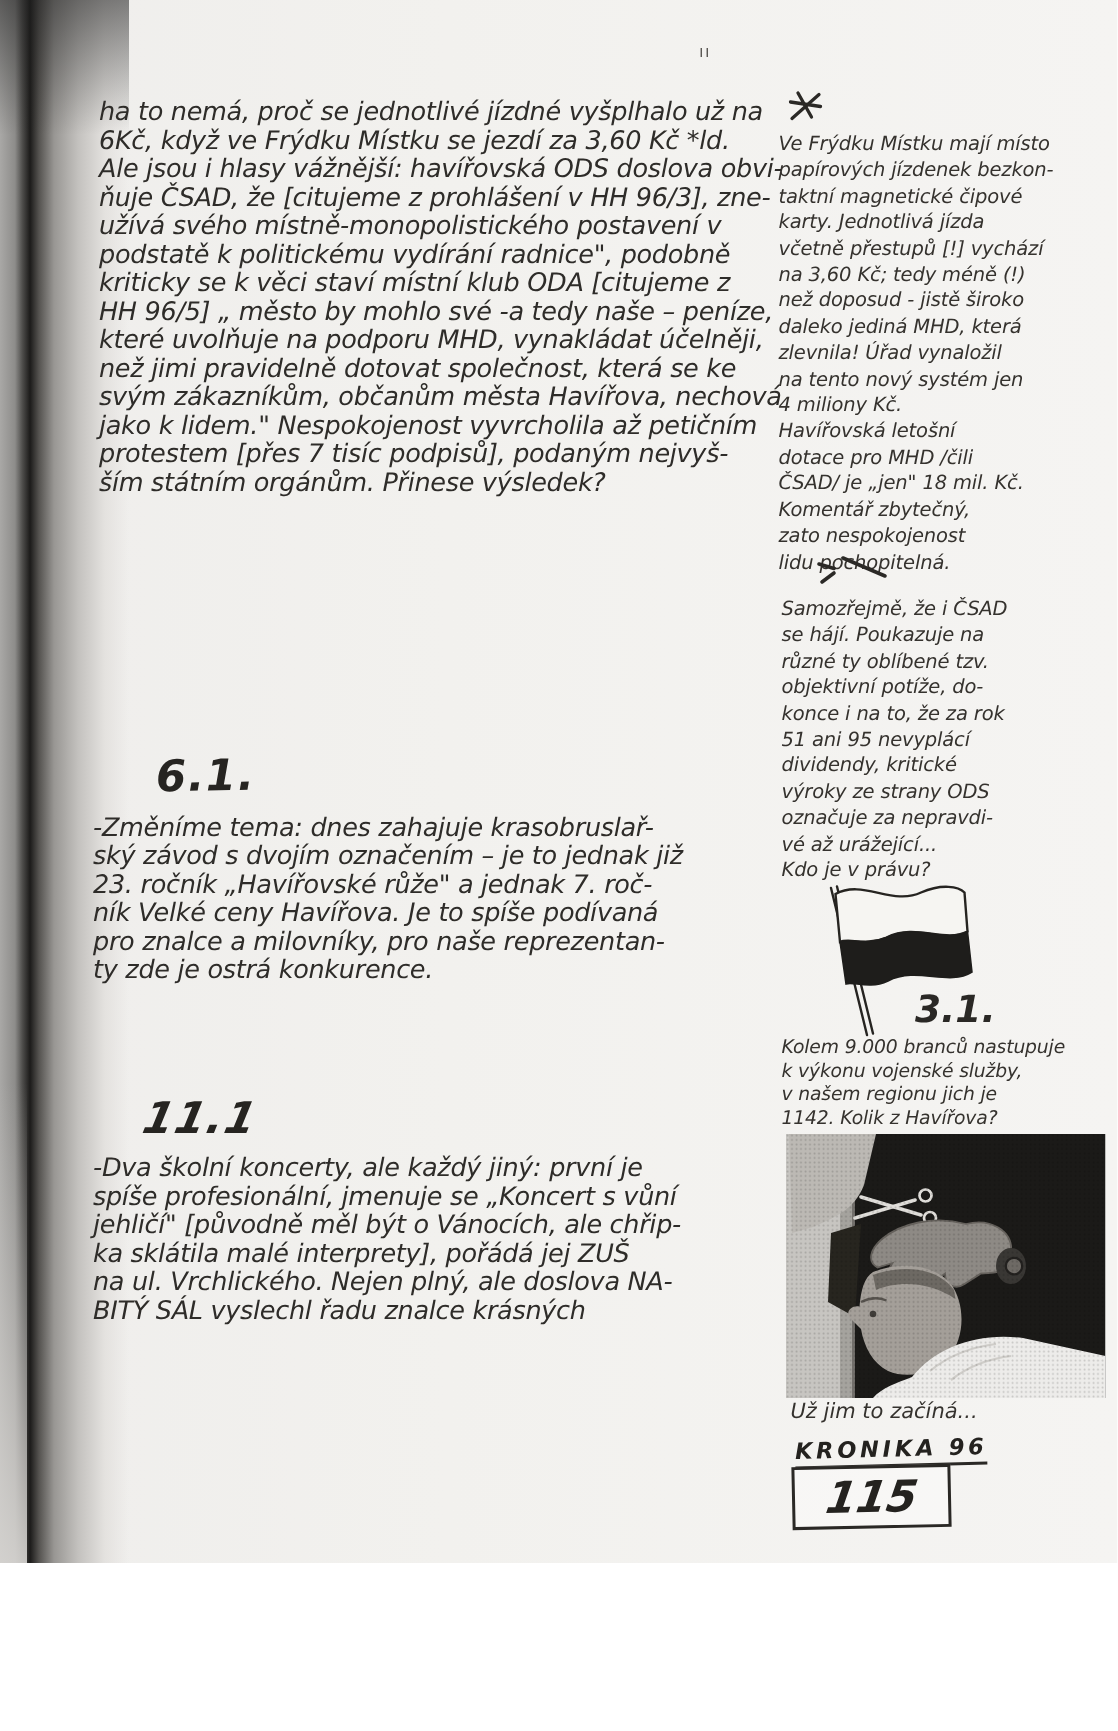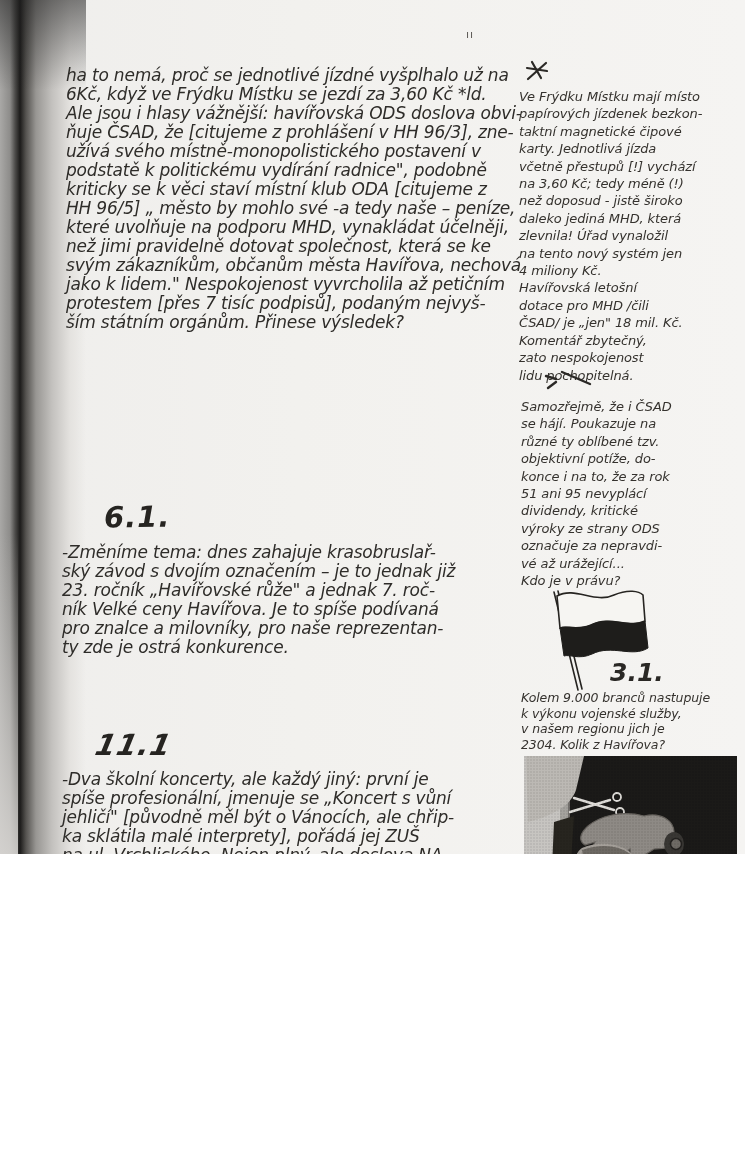--- a/index.html
+++ b/index.html
@@ -1,17 +1,17 @@
 <!DOCTYPE html>
 <html><head>
 <meta charset="utf-8">
 <style>
   html,body{margin:0;padding:0;background:#ffffff;}
   .scan{
-    position:relative;width:745px;height:854px;overflow:hidden;
+    position:relative;width:745px;height:1042px;overflow:hidden;
     background:linear-gradient(90deg,#efeeec 0%,#f2f1ee 40%,#f5f4f2 100%);
     font-family:"DejaVu Sans",sans-serif;color:#2e2c29;
   }
   
   .spine{
     position:absolute;left:0;top:0;width:86px;height:100%;
     background:linear-gradient(90deg,#a9a8a6 0px,#8d8c8a 10px,#4e4d4b 15px,#1c1b1a 20px,#555350 26px,#989693 36px,#c3c1be 52px,#e4e2df 70px,rgba(242,241,238,0) 86px);
   }
   .spine::before{content:"";position:absolute;left:0;top:0;width:86px;height:90px;
     background:linear-gradient(180deg,rgba(30,30,30,.55),rgba(30,30,30,0));}
@@ -128,21 +128,21 @@
       </g>
       <path d="M19 10 C37 0 57 18 76 9 C90 3 101 5 105 9 L107 35 C91 43 73 29 53 39 C39 45 28 39 22 42 Z" fill="#f6f5f2" stroke="#262421" stroke-width="1.6"></path>
       <path d="M22 42 C28 39 39 45 53 39 C73 29 91 43 107 35 L110 62 C94 72 74 58 54 68 C41 74 31 68 26 70 Z" fill="#1e1d1b" stroke="#1e1d1b" stroke-width="1"></path>
     </svg>
 
     <div class="hw date31" style="left:598px;top:658px;margin-left:12px;">3.1.</div>
 
     <div class="hw note flag-caption" style="left:521px;top:690px;">Kolem 9.000 branců nastupuje
 k výkonu vojenské služby,
 v našem regionu jich je
-2304. Kolik z Havířova?</div>
+1142. Kolik z Havířova?</div>
 
     <div class="photo-frame">
       <svg width="213" height="176" viewBox="0 0 213 176">
         <defs>
           <pattern id="ht" width="3" height="3" patternUnits="userSpaceOnUse">
             <circle cx="1" cy="1" r="0.65" fill="#000" opacity="0.16"></circle>
           </pattern>
         </defs>
         <rect width="213" height="176" fill="#1b1a18"></rect>
         <rect x="0" y="0" width="44" height="176" fill="#c7c5c1"></rect>

